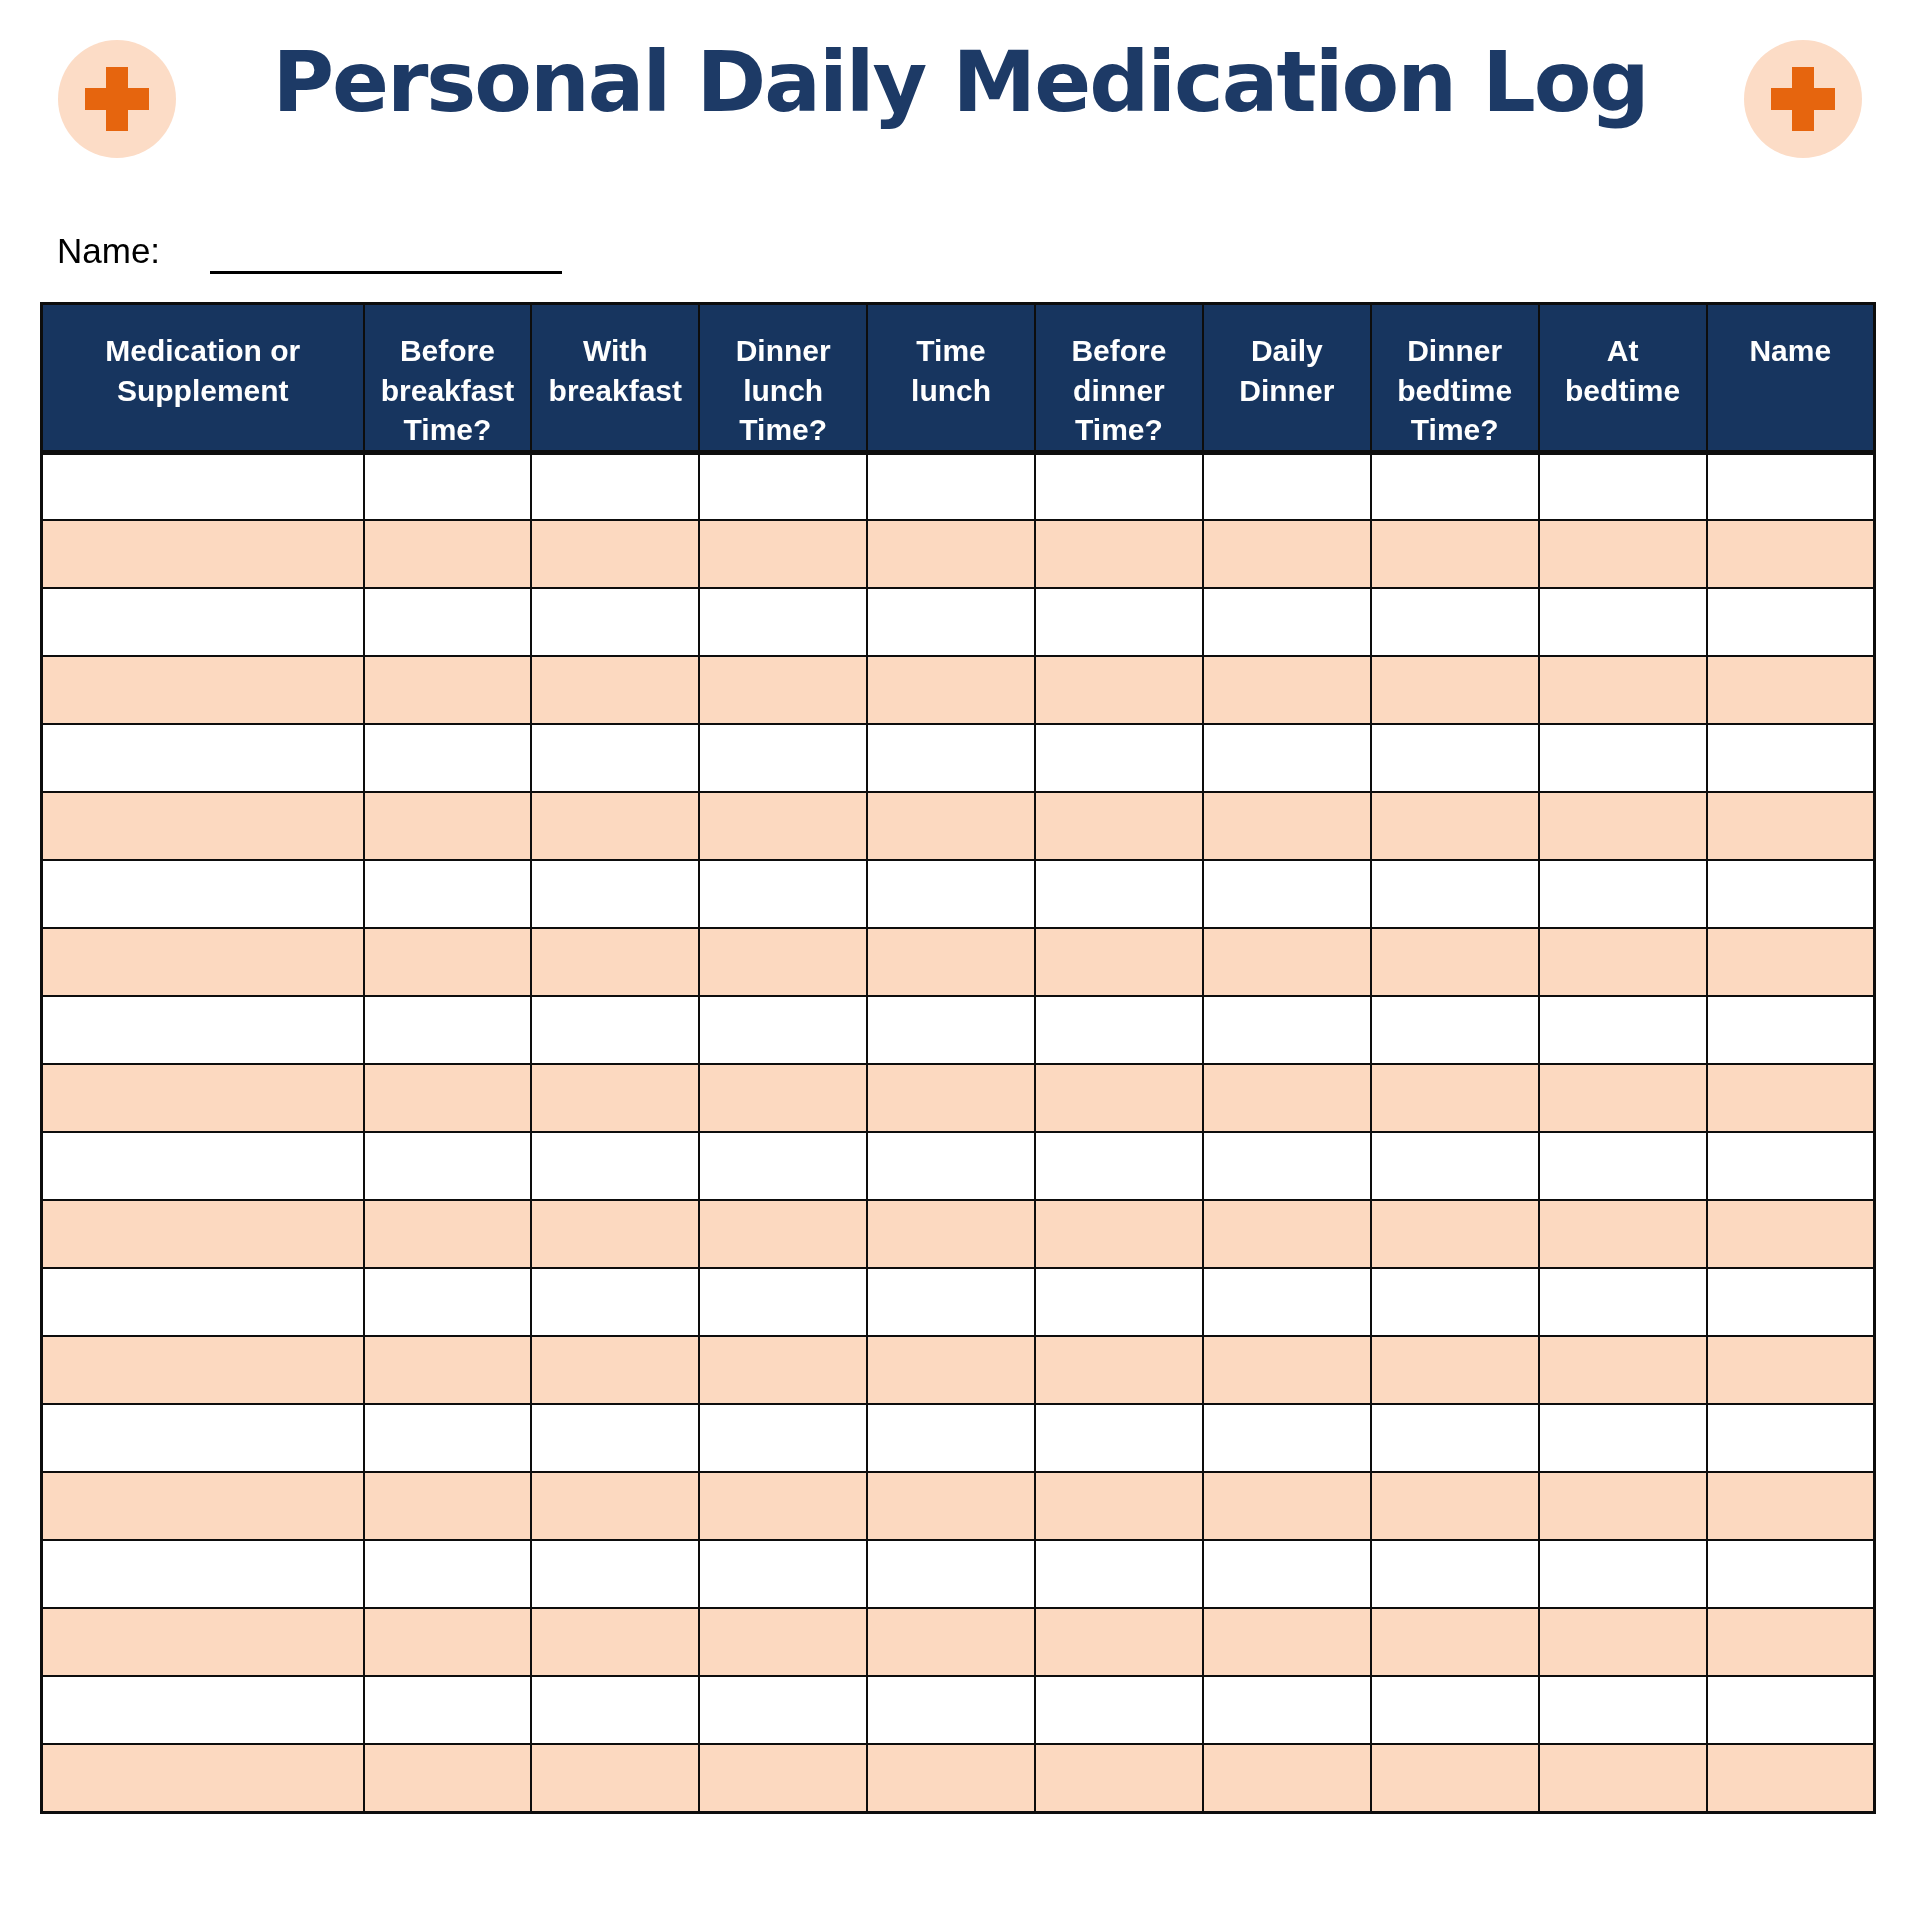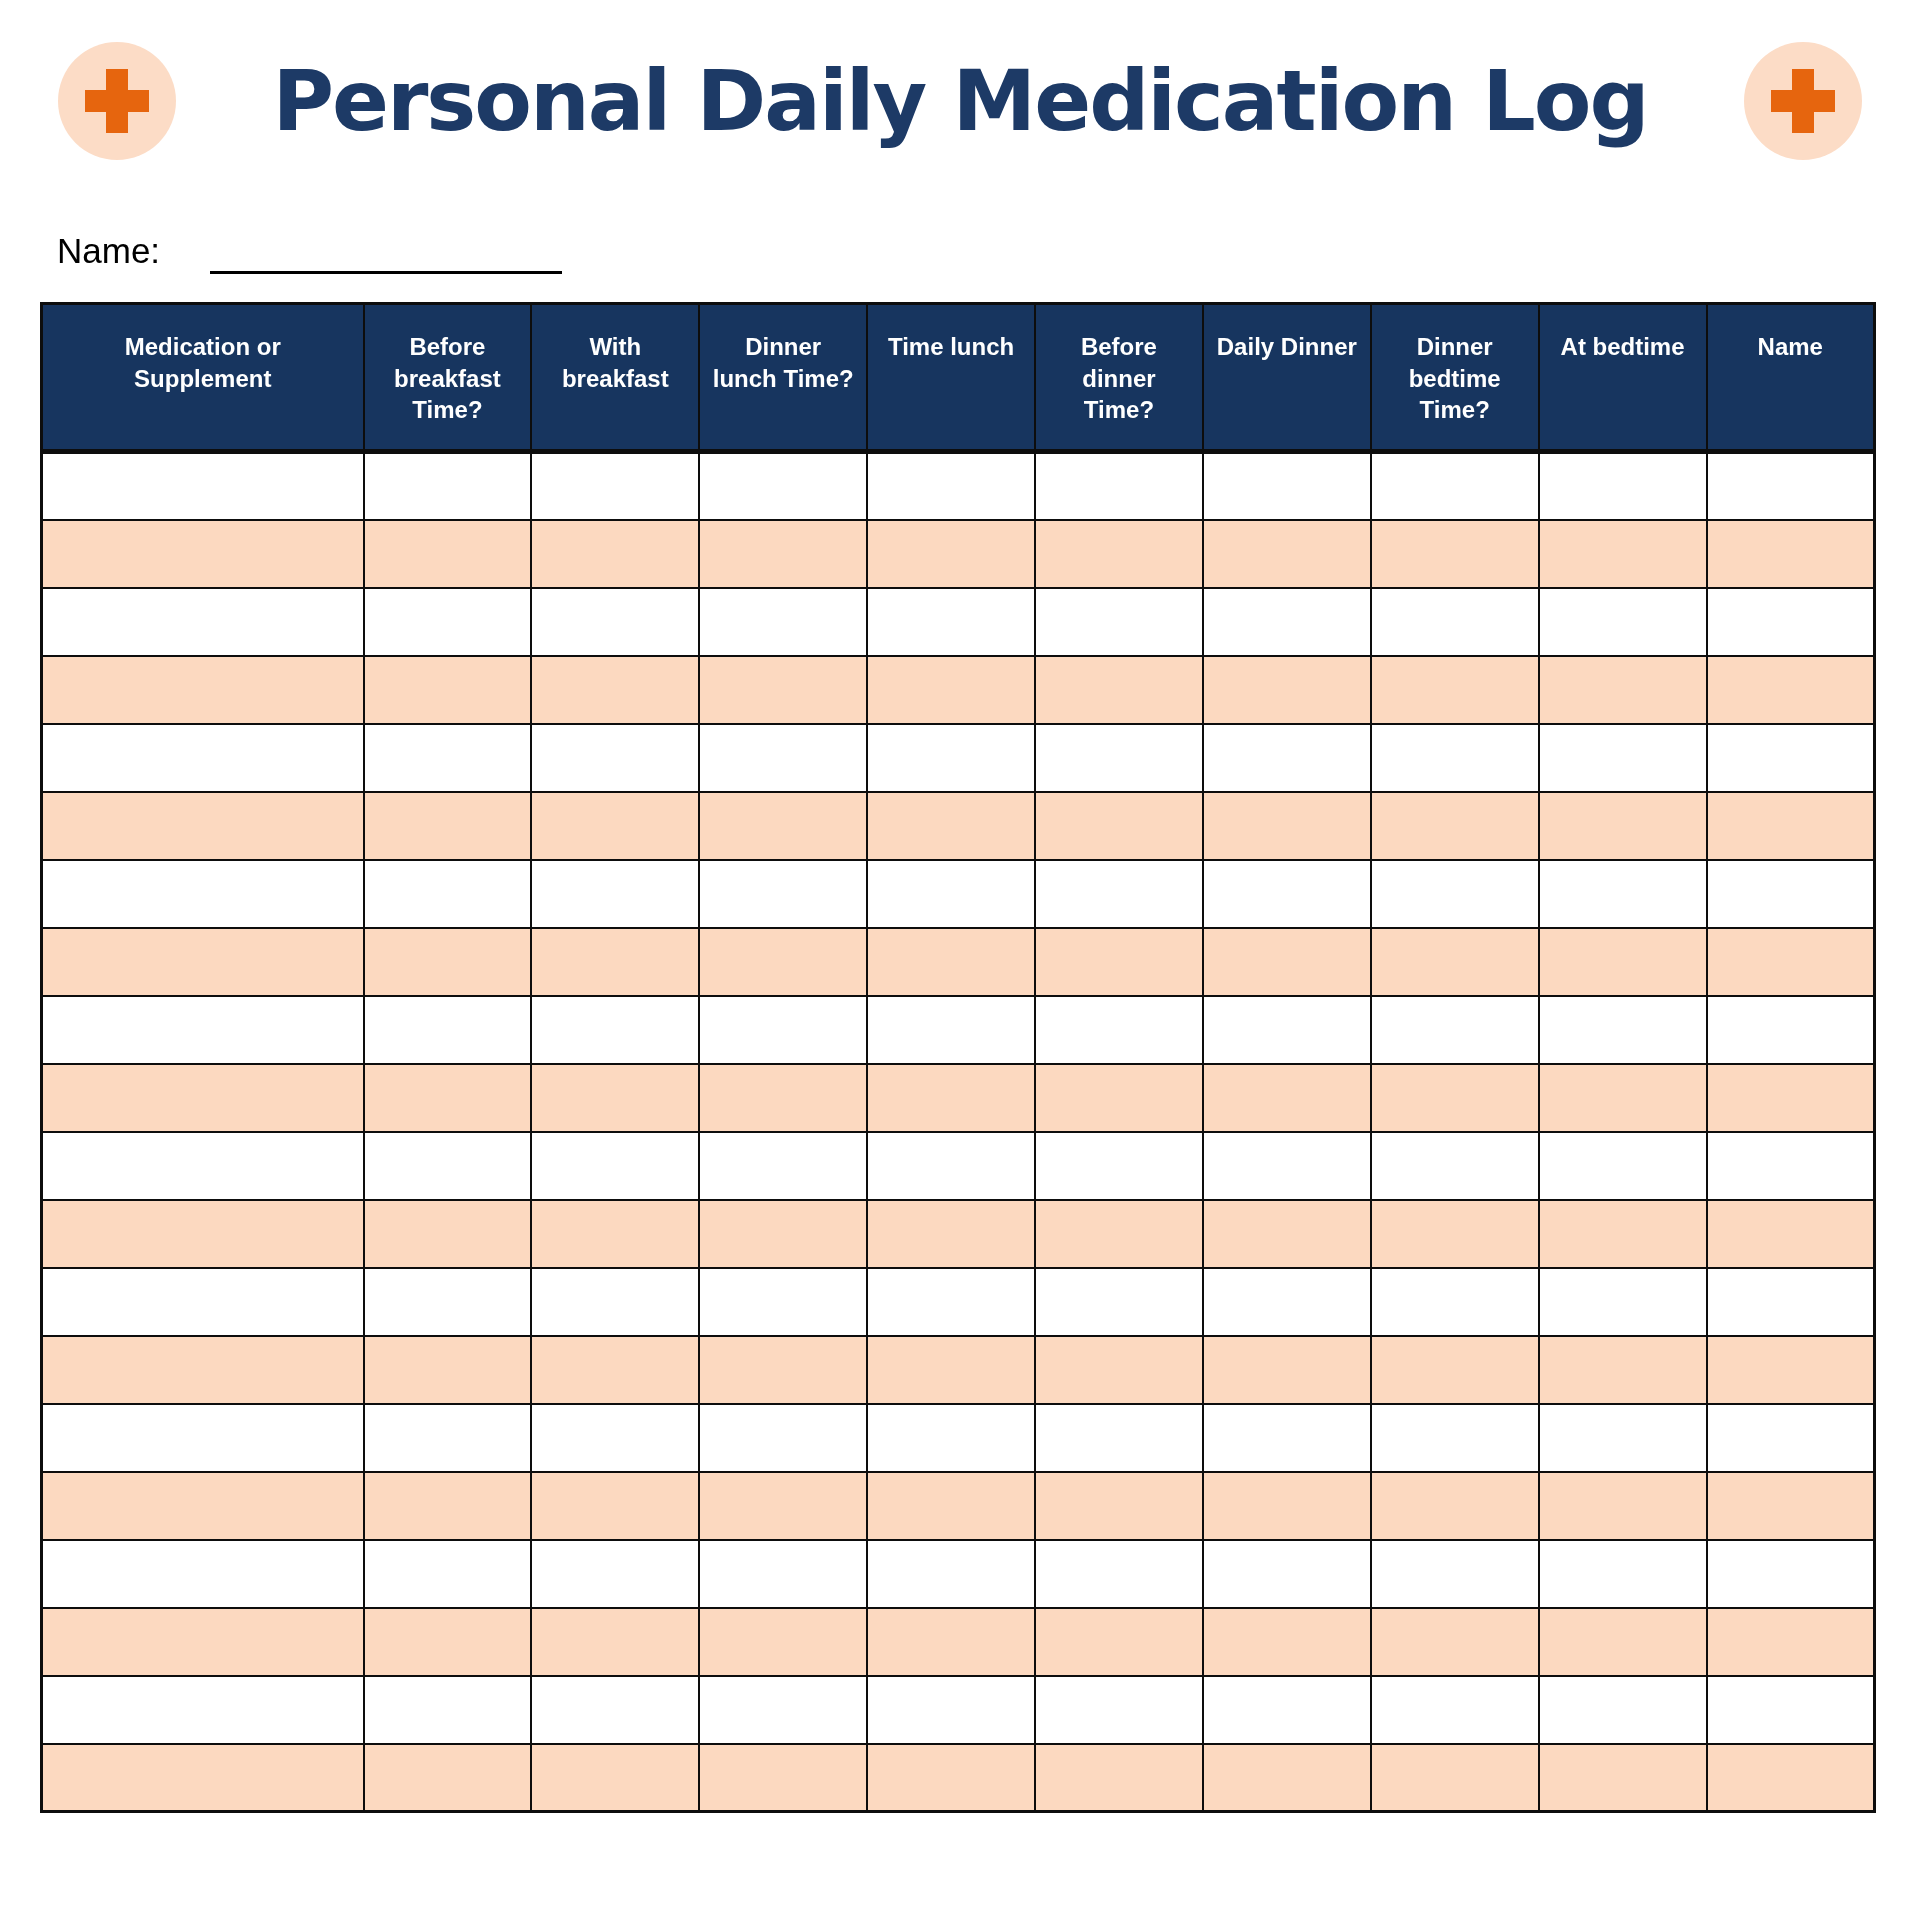--- a/index.html
+++ b/index.html
@@ -13,21 +13,21 @@
   *{box-sizing:border-box;}
   html,body{margin:0;padding:0;}
   body{
     width:1920px;height:1920px;position:relative;background:#ffffff;
     font-family:"Liberation Sans",sans-serif;color:#000;
   }
 
   
   .masthead{
     position:absolute;top:40px;left:58px;right:58px;height:122px;
-    display:flex;align-items:center;justify-content:space-between;
+    display:flex;justify-content:space-between;
   }
   .badge{
     width:118px;height:118px;border-radius:50%;
     background:var(--badge-peach);
     display:flex;align-items:center;justify-content:center;flex:0 0 auto;
   }
   .badge svg{display:block;}
   .page-title{
     flex:1 1 auto;text-align:center;margin:0;
     font-family:"DejaVu Sans",sans-serif;font-weight:bold;
@@ -52,21 +52,21 @@
 
   
   table.log{
     position:absolute;top:302px;left:40px;width:1836px;
     border-collapse:collapse;table-layout:fixed;
     border:3px solid var(--grid-border);
   }
   table.log col.med{width:322px;}
   table.log th{
     background:var(--header-navy);color:#ffffff;
-    font-weight:bold;font-size:24px;line-height:1.32;
+    font-weight:bold;font-size:30px;line-height:1.32;
     vertical-align:top;text-align:center;
     padding:26px 10px 0 10px;height:148px;
     border:2px solid var(--grid-border);
     border-bottom:5px solid var(--grid-border);
   }
   table.log td{
     height:68px;padding:0 8px;font-size:24px;
     border:2px solid var(--grid-border);background:#ffffff;
   }
   table.log tbody tr:nth-child(even) td{background:var(--row-peach);}

